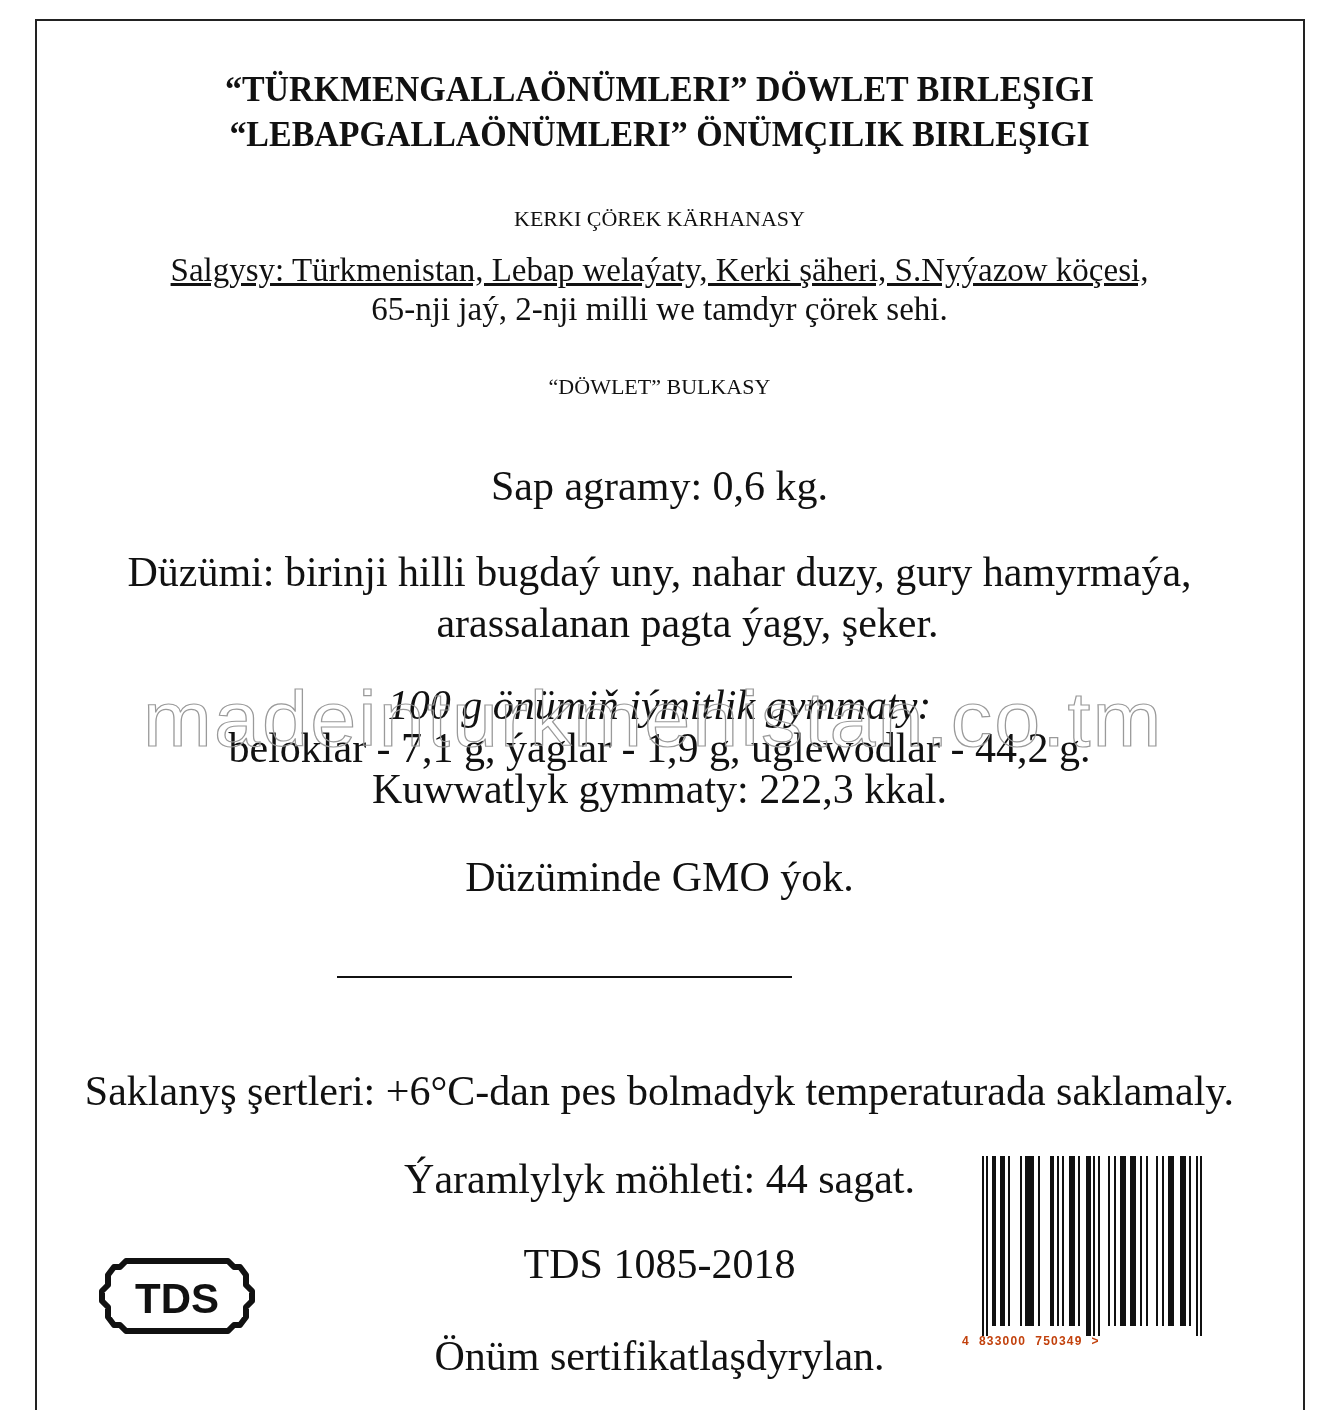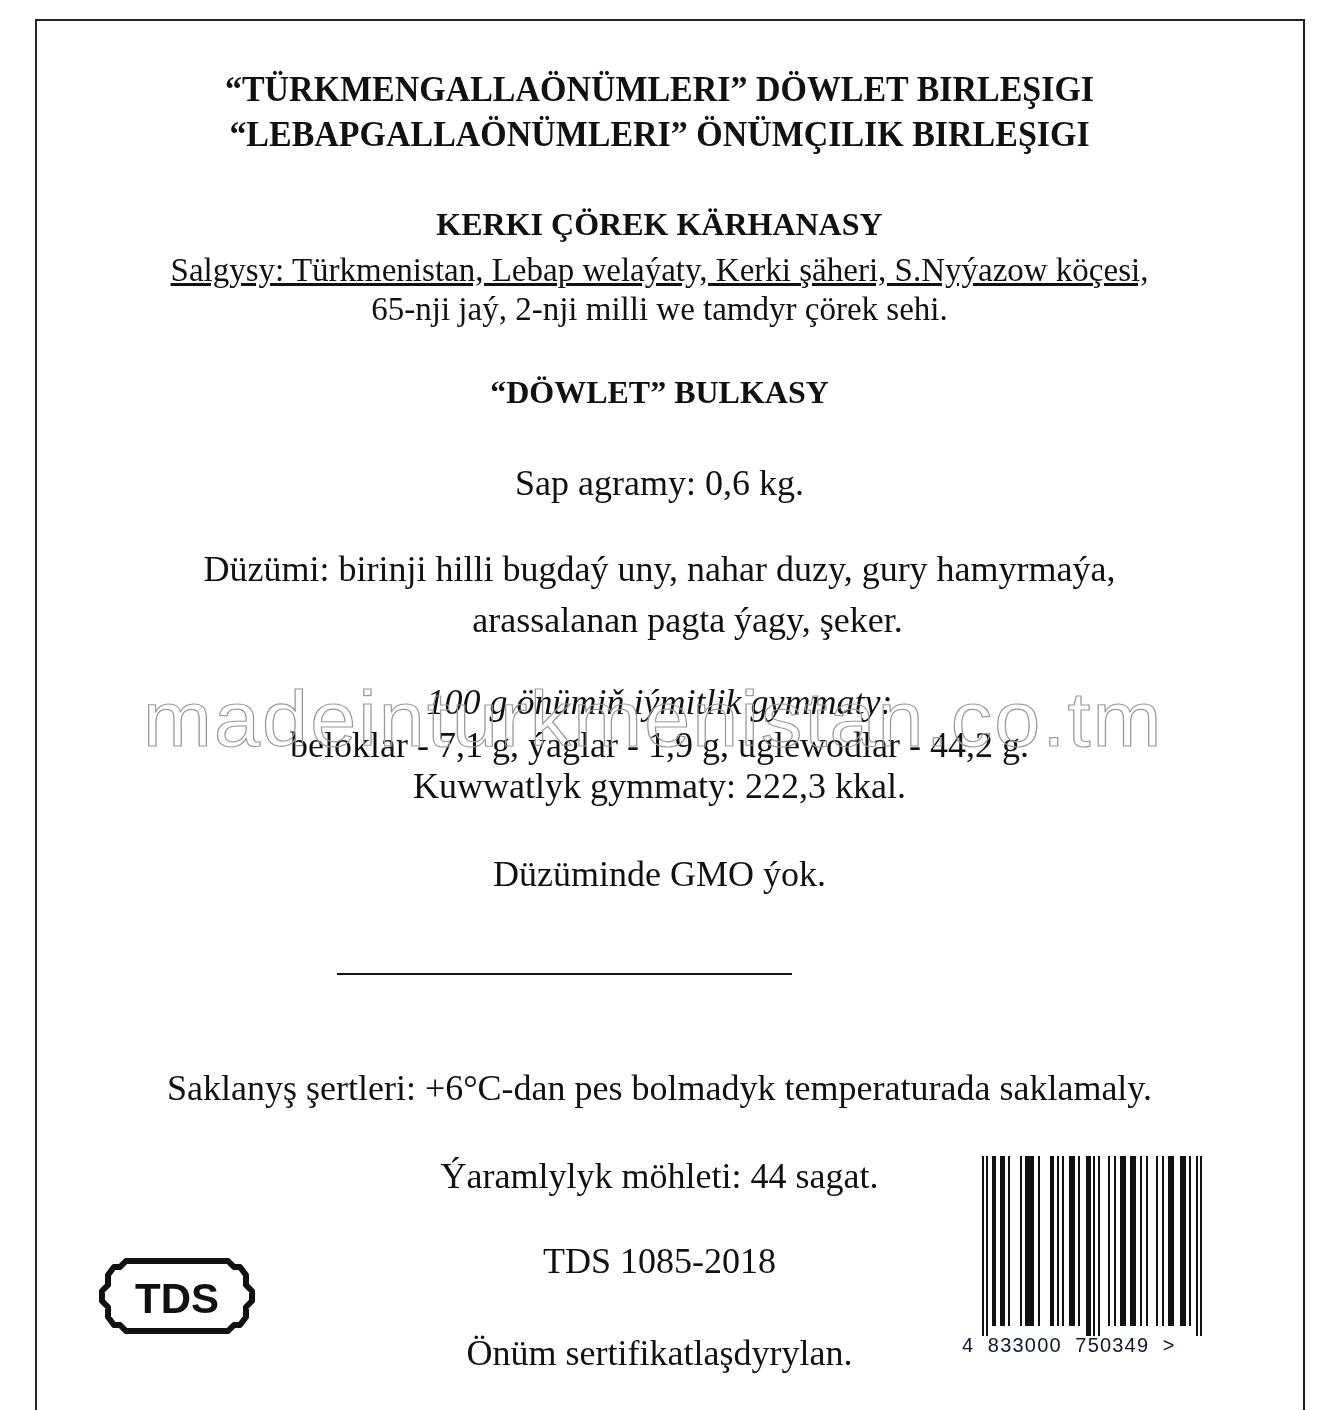--- a/index.html
+++ b/index.html
@@ -34,28 +34,28 @@
       white-space: nowrap;
       line-height: 1;
     }
     .hdr {
       font-weight: bold;
       font-size: 35px;
       transform: scaleX(0.97);
       transform-origin: center;
     }
     .title {
-      font-weight: bold;
-      font-size: 32px;
+      font-weight: normal;
+      font-size: 22px;
     }
     .body-text {
       font-size: 33px;
     }
     .body-text-lg {
-      font-size: 36px;
+      font-size: 42px;
     }
     .watermark {
       position: absolute;
       left: 143px;
       top: 680px;
       font-family: "Liberation Sans", "DejaVu Sans", sans-serif;
       font-size: 78px;
       letter-spacing: 2px;
       color: transparent;
       -webkit-text-stroke: 1.2px #9a9a9a;
@@ -85,24 +85,25 @@
       left: 0;
       top: 0;
       height: 180px;
       width: 240px;
     }
     .barcode-digits {
       position: absolute;
       left: -18px;
       top: 178px;
       font-family: "Liberation Sans", "DejaVu Sans", sans-serif;
-      font-size: 20px;
+      font-size: 12px;
       letter-spacing: 1.2px;
       white-space: nowrap;
-      color: #0f172a;
+      color: #c2410c;
+      font-weight: bold;
     }
     .tds-logo {
       position: absolute;
       left: 98px;
       top: 1255px;
       width: 158px;
       height: 82px;
     }
   </style>
 </head>

